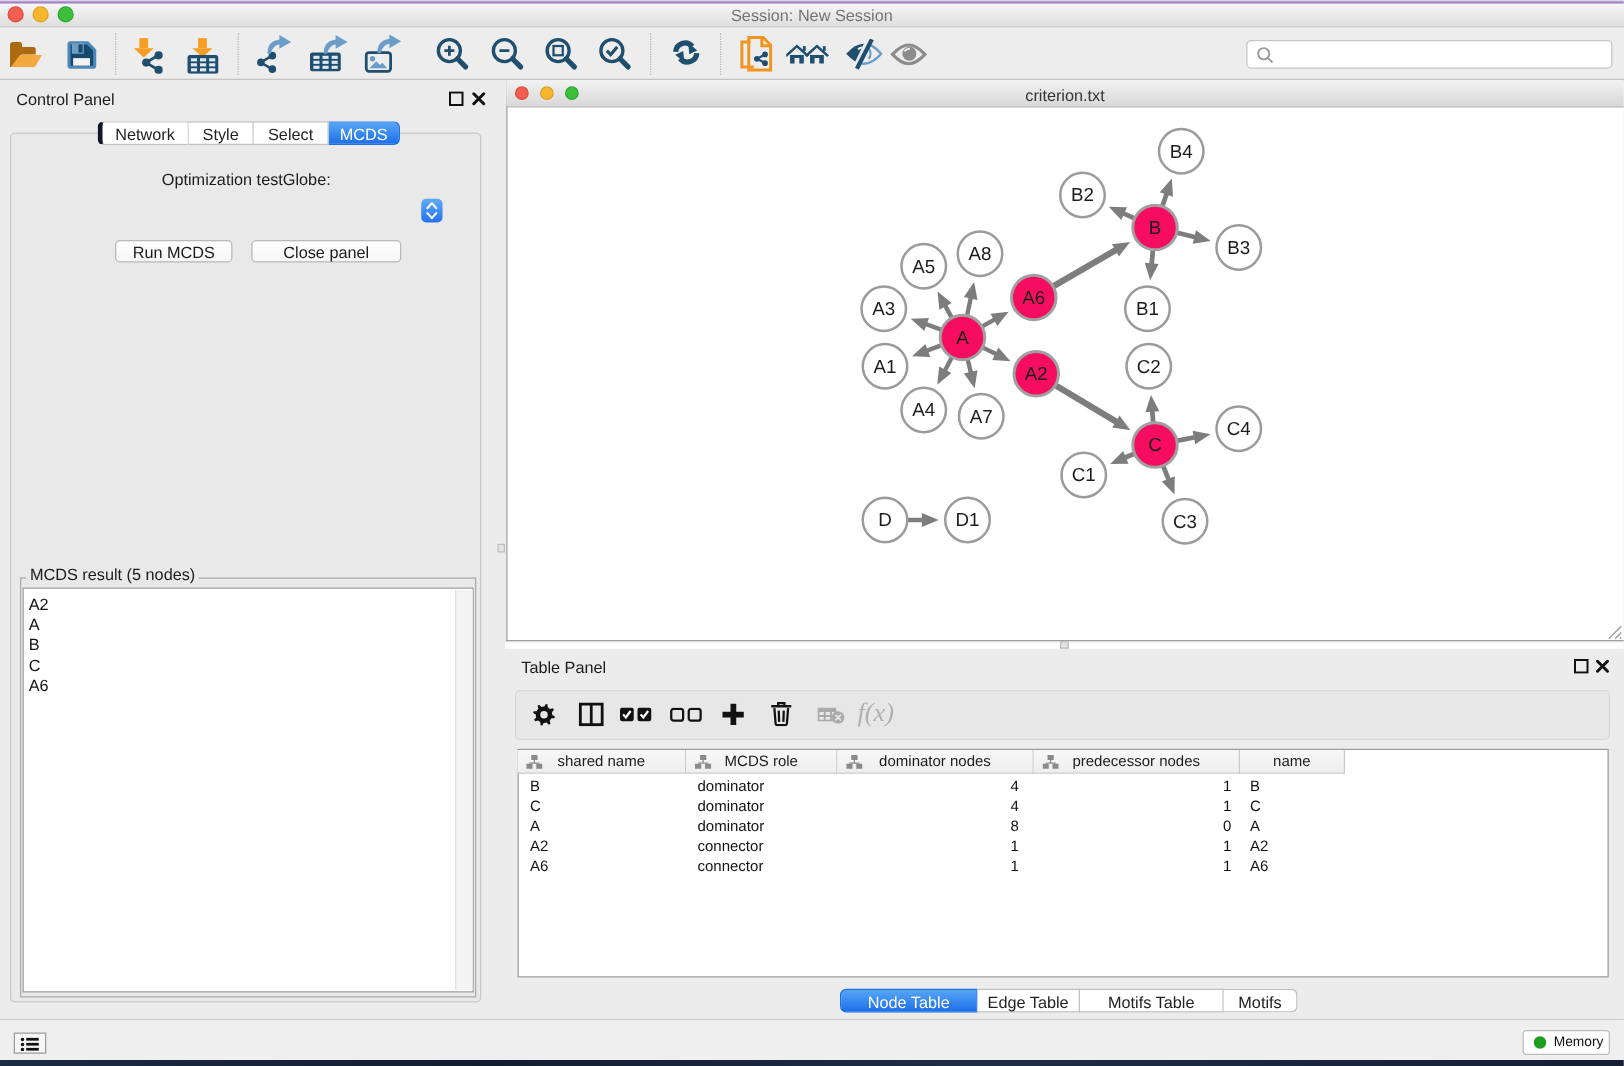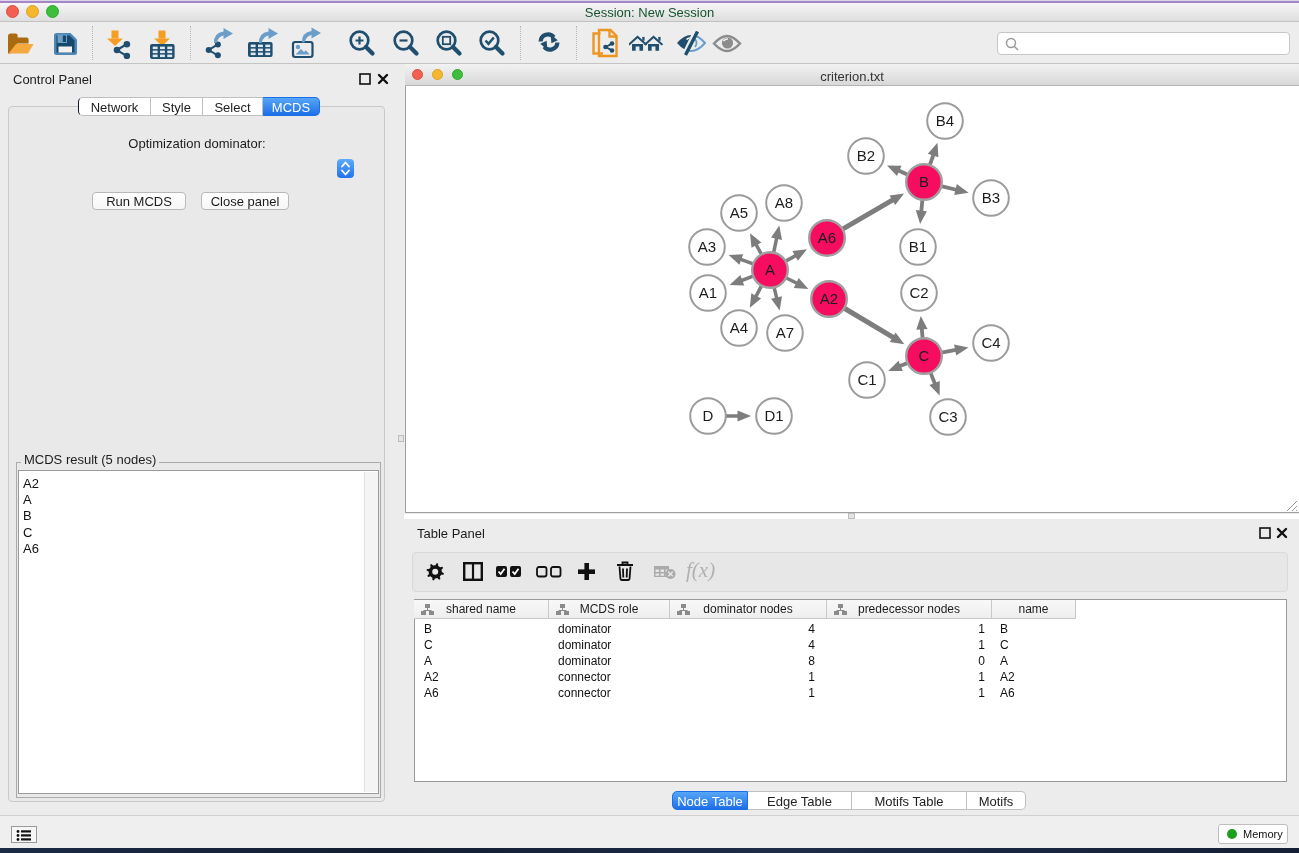--- a/index.html
+++ b/index.html
@@ -1,31 +1,31 @@
 <!DOCTYPE html>
 <html><head><meta charset="utf-8">
 <style>
 *{margin:0;padding:0;box-sizing:border-box}
 html,body{width:1299px;height:853px;overflow:hidden;font-family:"Liberation Sans",sans-serif;background:#ececec}
 #app{position:absolute;left:0;top:0;width:1299px;height:853px}
 .abs{position:absolute}svg.abs{z-index:4}
 #strip1{left:0;top:0;width:1299px;height:1px;background:#ddd3ea}
 #strip2{left:0;top:1px;width:1299px;height:2px;background:#a487c4}
 #titlebar{left:0;top:3px;width:1299px;height:19px;background:linear-gradient(#f6f6f6,#dedede);border-bottom:1px solid #c2c2c2}
-#title{left:0;top:5px;width:1299px;text-align:center;font-size:13px;color:#14532d}
+#title{left:0;top:5px;width:1299px;text-align:center;font-size:13px;color:#737373}
 .tl{border-radius:50%;width:13px;height:13px}
 #toolbar{left:0;top:22px;width:1299px;height:42px;background:#ededed;border-bottom:1px solid #c4c4c4}
 .sep{top:26px;width:0;height:34px;border-left:1px dotted #b5b5b5}
 #search{left:997px;top:32px;width:293px;height:23px;background:#fff;border:1px solid #c6c6c6;border-radius:4px}
 
 #cptitle{left:13px;top:72px;font-size:13px;color:#1c1c1c}
 #cpbox{left:8px;top:106px;width:377px;height:696px;background:#e9e9e9;border:1px solid #c9c9c9;border-radius:4px}
 .tabrow{display:flex}
 .tab{height:19px;line-height:19px;font-size:13px;color:#222;background:#fff;border:1px solid #bfbfbf;border-left:none;padding:0;text-align:center}
-.tab.first{border-left:1px solid #0f172a;border-radius:5px 0 0 5px}
+.tab.first{border-left:4px solid #0f172a;border-radius:5px 0 0 5px}
 .tab.last{border-radius:0 5px 5px 0}
 .tab.sel{background:linear-gradient(#57a6f7,#1d6fe8);color:#fff;border-color:#1d6fe8}
 #optlab{left:0px;top:136px;width:394px;text-align:center;font-size:13px;color:#1c1c1c}
 #combo{left:43px;top:158px;width:311px;height:21px;background:#fff;border:1px solid #b9b9b9;border-radius:4px;font-size:13px;color:#1c1c1c;line-height:19px;padding-left:11px}
 #combobtn{left:337px;top:159px;width:17px;height:19px;border-radius:4px;background:linear-gradient(#5fabf8,#2272ee)}
 .btn{height:18px;line-height:17px;background:linear-gradient(#ffffff,#f6f6f6);border:1px solid #b9b9b9;border-radius:4px;font-size:13px;color:#1c1c1c;text-align:center}
 #grp{left:16px;top:462px;width:365px;height:336px;border:1px solid #ababab}
 #grplab{left:21px;top:452px;font-size:13px;color:#1c1c1c;background:#e9e9e9;padding:0 3px}
 #mlist{left:18px;top:470px;width:361px;height:324px;background:#fff;border:1px solid #9a9a9a;font-size:13px;color:#111;line-height:16.2px;padding:5px 0 0 4px}
 #mscroll{left:364px;top:472px;width:14px;height:320px;background:#f4f4f4;border-left:1px solid #e0e0e0}
@@ -228,28 +228,28 @@
       <rect x="1" y="1" width="10" height="10" fill="none" stroke="#111" stroke-width="1.6"></rect>
       <path d="M20 2 L28 10 M28 2 L20 10" stroke="#111" stroke-width="2.4" stroke-linecap="round"></path>
     </svg>
 <div class="abs" id="cpbox"></div>
 <div class="abs tabrow" style="left:78px;top:97px">
 <div class="tab first" style="width:73px">Network</div>
 <div class="tab" style="width:52px">Style</div>
 <div class="tab" style="width:60px">Select</div>
 <div class="tab sel last" style="width:57px">MCDS</div>
 </div>
-<div class="abs" id="optlab">Optimization dominator:</div>
+<div class="abs" id="optlab">Optimization testGlobe:</div>
 <div class="abs" id="combobtn"></div>
 <svg class="abs" style="left:340px;top:161px" width="11" height="15">
       <path d="M2 5.5 L5.5 1.5 L9 5.5" fill="none" stroke="#fff" stroke-width="1.8" stroke-linecap="round" stroke-linejoin="round"></path>
       <path d="M2 9.5 L5.5 13.5 L9 9.5" fill="none" stroke="#fff" stroke-width="1.8" stroke-linecap="round" stroke-linejoin="round"></path>
     </svg>
 <div class="abs btn" style="left:92px;top:192px;width:94px">Run MCDS</div>
-<div class="abs btn" style="left:201px;top:192px;width:88px">Close panel</div>
+<div class="abs btn" style="left:201px;top:192px;width:120px">Close panel</div>
 <div class="abs" id="grp"></div>
 <div class="abs" id="grplab">MCDS result (5 nodes)</div>
 <div class="abs" id="mlist">A2<br>A<br>B<br>C<br>A6</div>
 <div class="abs" id="mscroll"></div>
 
 <div class="abs" id="netwin"></div>
 <div class="abs" id="nettitle"></div>
 <div class="abs tl" style="left:412px;top:69px;background:#f35f51;border:1px solid #df4b3e;width:11px;height:11px"></div>
 <div class="abs tl" style="left:432px;top:69px;background:#f6b62e;border:1px solid #dfa023;width:11px;height:11px"></div>
 <div class="abs tl" style="left:452px;top:69px;background:#3dbf3d;border:1px solid #2ca92e;width:11px;height:11px"></div>
@@ -453,22 +453,22 @@
     <div class="abs trow" style="left:840px;top:669px;width:145px;text-align:right">1</div>
     <div class="abs trow" style="left:1000px;top:669px">A2</div>
     <div class="abs trow" style="left:424px;top:685px">A6</div>
     <div class="abs trow" style="left:558px;top:685px">connector</div>
     <div class="abs trow" style="left:680px;top:685px;width:135px;text-align:right">1</div>
     <div class="abs trow" style="left:840px;top:685px;width:145px;text-align:right">1</div>
     <div class="abs trow" style="left:1000px;top:685px">A6</div>
 <div class="abs" id="tbl"></div>
 
 <div class="abs tabrow" style="left:672px;top:791px">
-<div class="bt first" style="width:76px;background:linear-gradient(#57a6f7,#1d6fe8);color:#fff;border-color:#1d6fe8;border-radius:5px 0 0 5px;border-left:1px solid #1d6fe8">Node Table</div>
-<div class="bt" style="width:104px">Edge Table</div>
+<div class="bt first" style="width:110px;background:linear-gradient(#57a6f7,#1d6fe8);color:#fff;border-color:#1d6fe8;border-radius:5px 0 0 5px;border-left:1px solid #1d6fe8">Node Table</div>
+<div class="bt" style="width:82px">Edge Table</div>
 <div class="bt" style="width:115px">Motifs Table</div>
 <div class="bt" style="width:59px;border-radius:0 5px 5px 0">Motifs</div>
 </div>
 
 <div class="abs" id="statusbar"></div>
 <div class="abs" id="listbtn"></div>
 <svg class="abs" style="left:16px;top:829px" width="16" height="12">
       <circle cx="2" cy="2.5" r="1.4" fill="#111"></circle>
       <circle cx="2" cy="6.5" r="1.4" fill="#111"></circle>
       <circle cx="2" cy="10.5" r="1.4" fill="#111"></circle>

